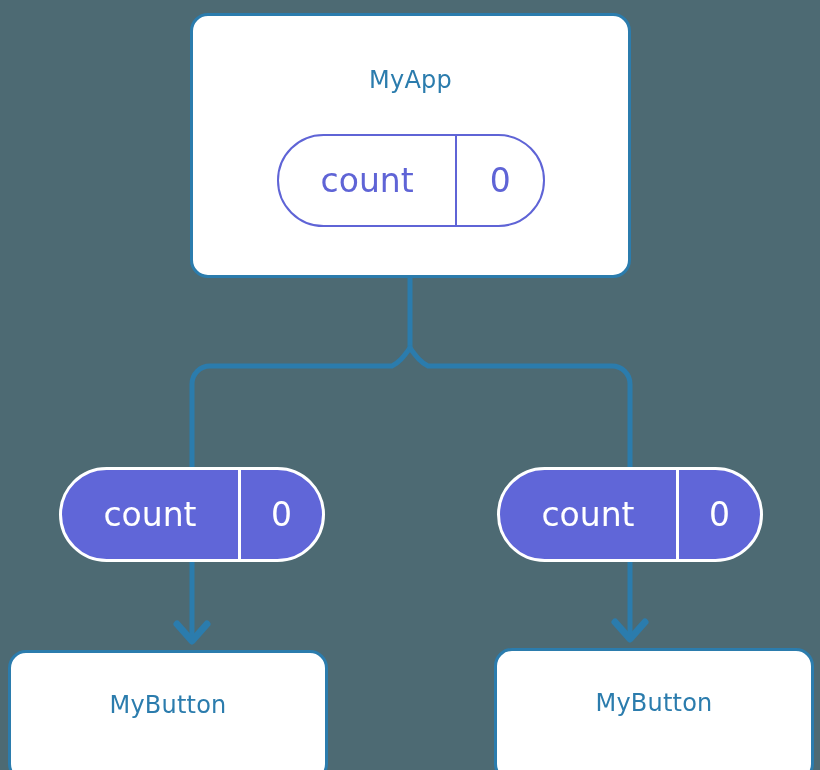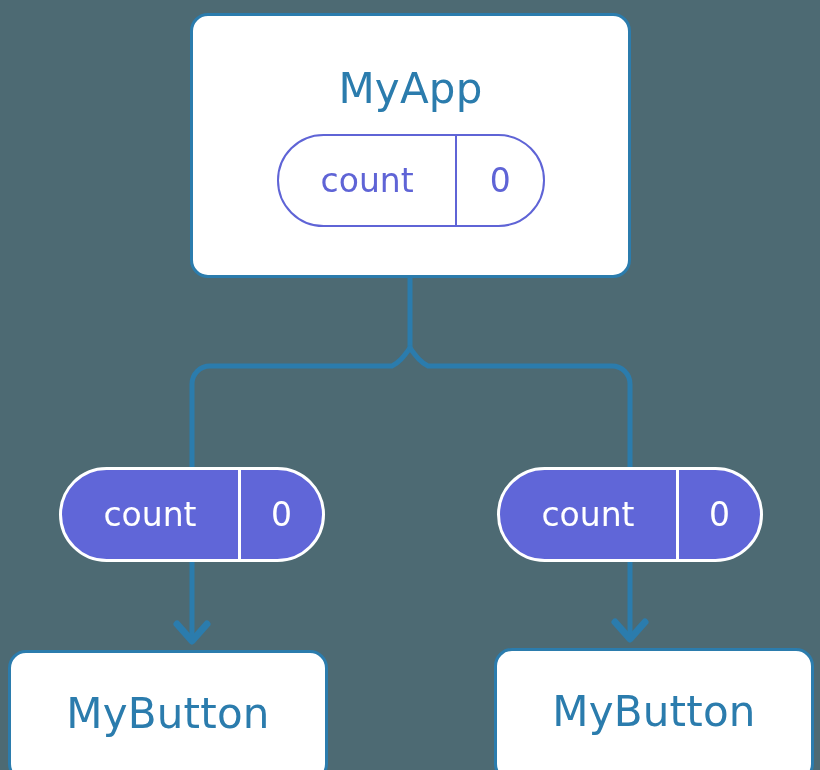--- a/index.html
+++ b/index.html
@@ -35,21 +35,21 @@
     box-sizing: border-box;
     background: #ffffff;
     border: 3px solid #2b7cad;
     border-radius: 18px;
     display: flex;
     flex-direction: column;
     align-items: center;
   }
   .node-title {
     color: #2b7cad;
-    font-size: 42px;
+    font-size: 24px;
     line-height: 1;
     letter-spacing: 0.2px;
     white-space: nowrap;
   }
 
   
   #app-node {
     left: 190px;
     top: 13px;
     width: 441px;

